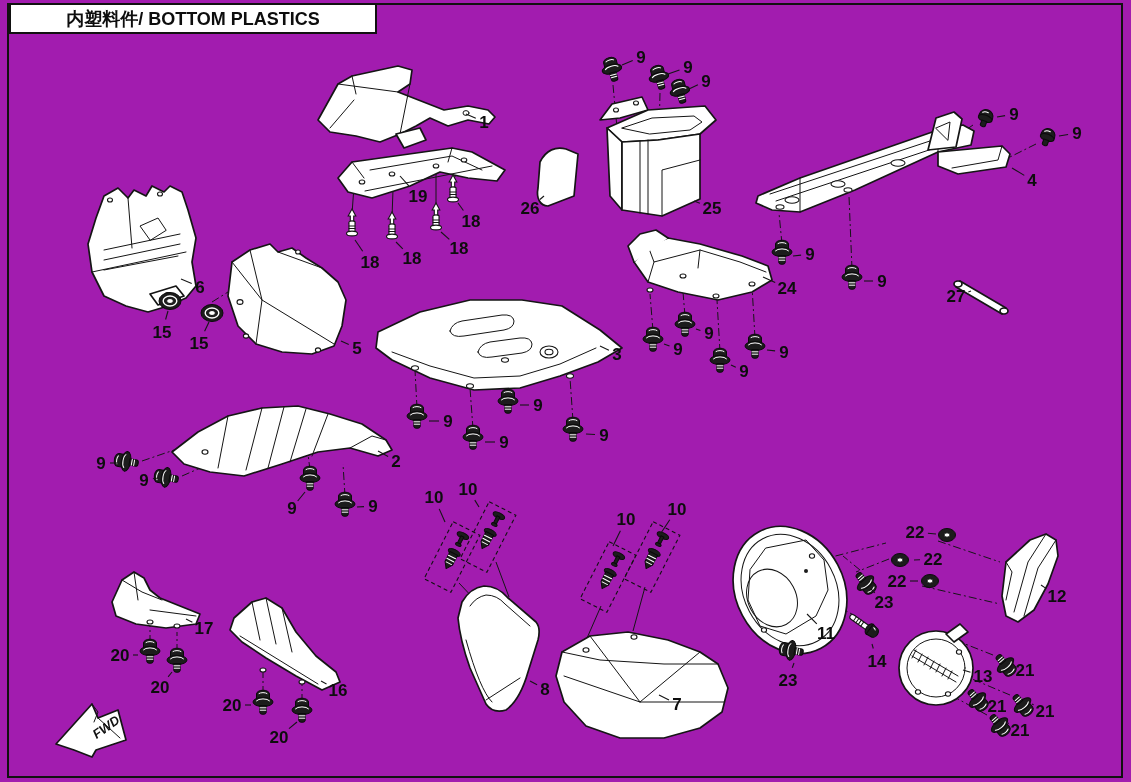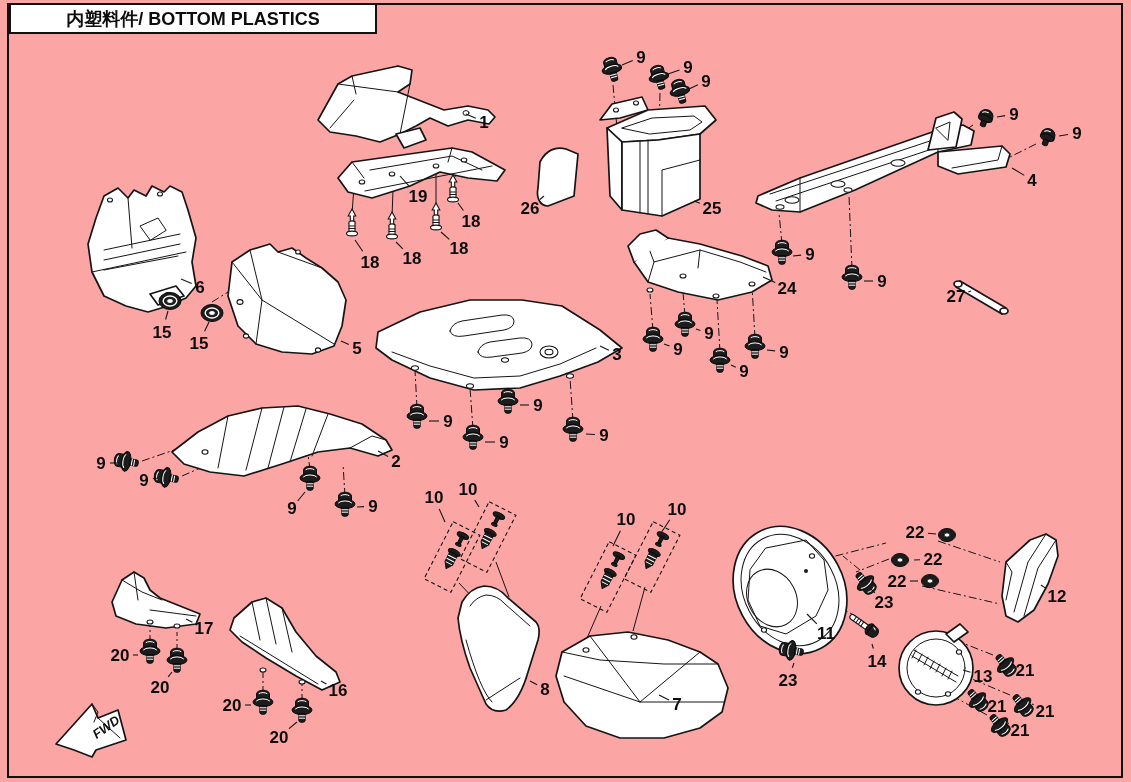--- a/index.html
+++ b/index.html
@@ -1,16 +1,16 @@
 <!DOCTYPE html>
 <html><head>
 <meta charset="utf-8">
 <style>
   html,body { margin:0; padding:0; background:#ffffff; }
-  .stage { position:relative; width:1131px; height:782px; background:#fca5a5; overflow:hidden;
+  .stage { position:relative; width:1131px; height:782px; background:#a21caf; overflow:hidden;
            font-family:"Liberation Sans", sans-serif; }
   svg text { user-select:none; }
   .frame   { fill:none; stroke:#111111; stroke-width:2; }
   .titlebox{ fill:#ffffff; stroke:#111111; stroke-width:2; }
   .title   { font:bold 18px "Liberation Sans", sans-serif; fill:#0d0d0d;
              text-anchor:middle; dominant-baseline:central; letter-spacing:0px; }
   .p    { fill:#ffffff; stroke:#151515; stroke-width:1.7; stroke-linejoin:round; stroke-linecap:round; }
   .i    { fill:none; stroke:#151515; stroke-width:1; stroke-linejoin:round; stroke-linecap:round; }
   .hole { fill:#ffffff; stroke:#151515; stroke-width:1.1; }
   .dark { fill:#1c1c1c; stroke:#0a0a0a; stroke-width:1; stroke-linejoin:round; }

